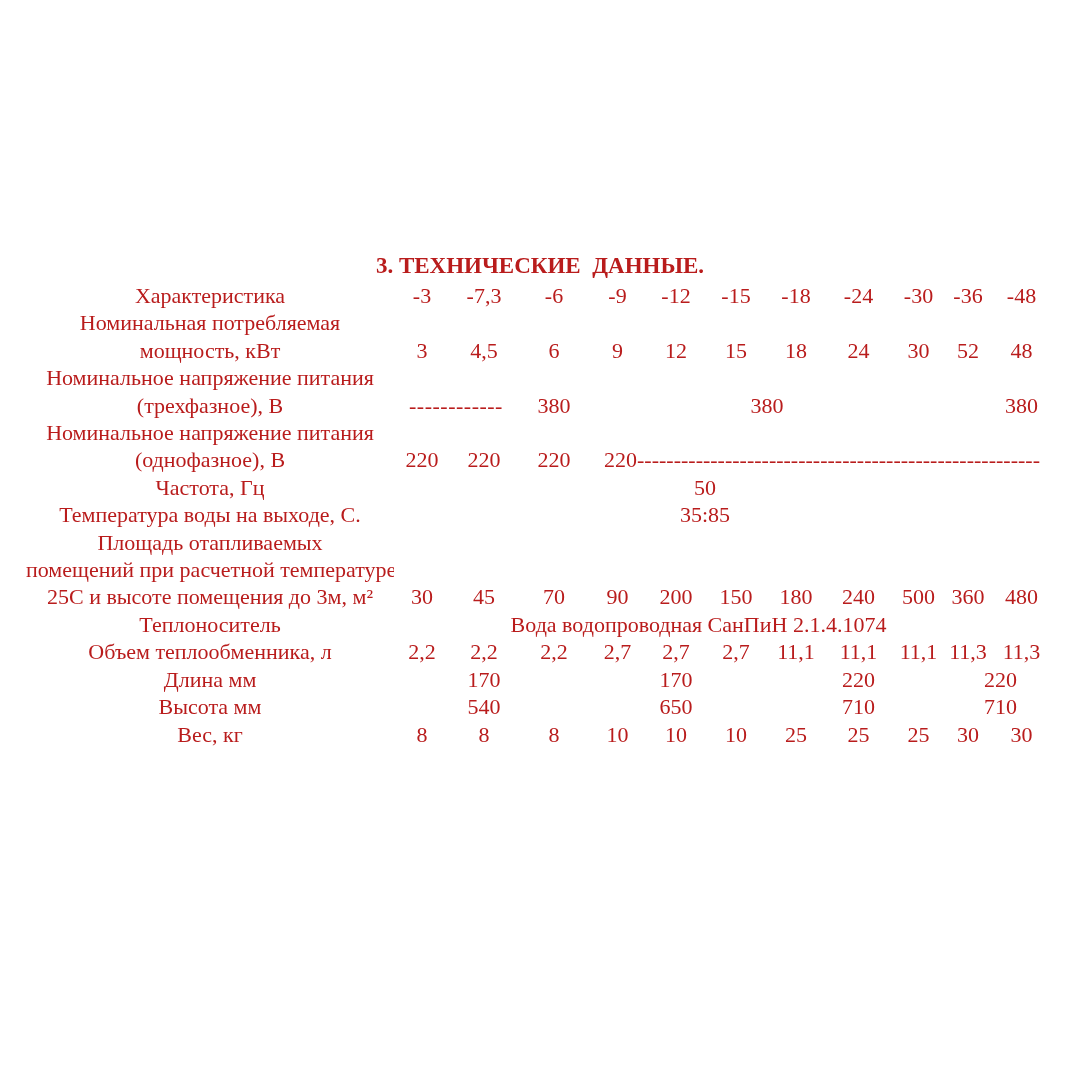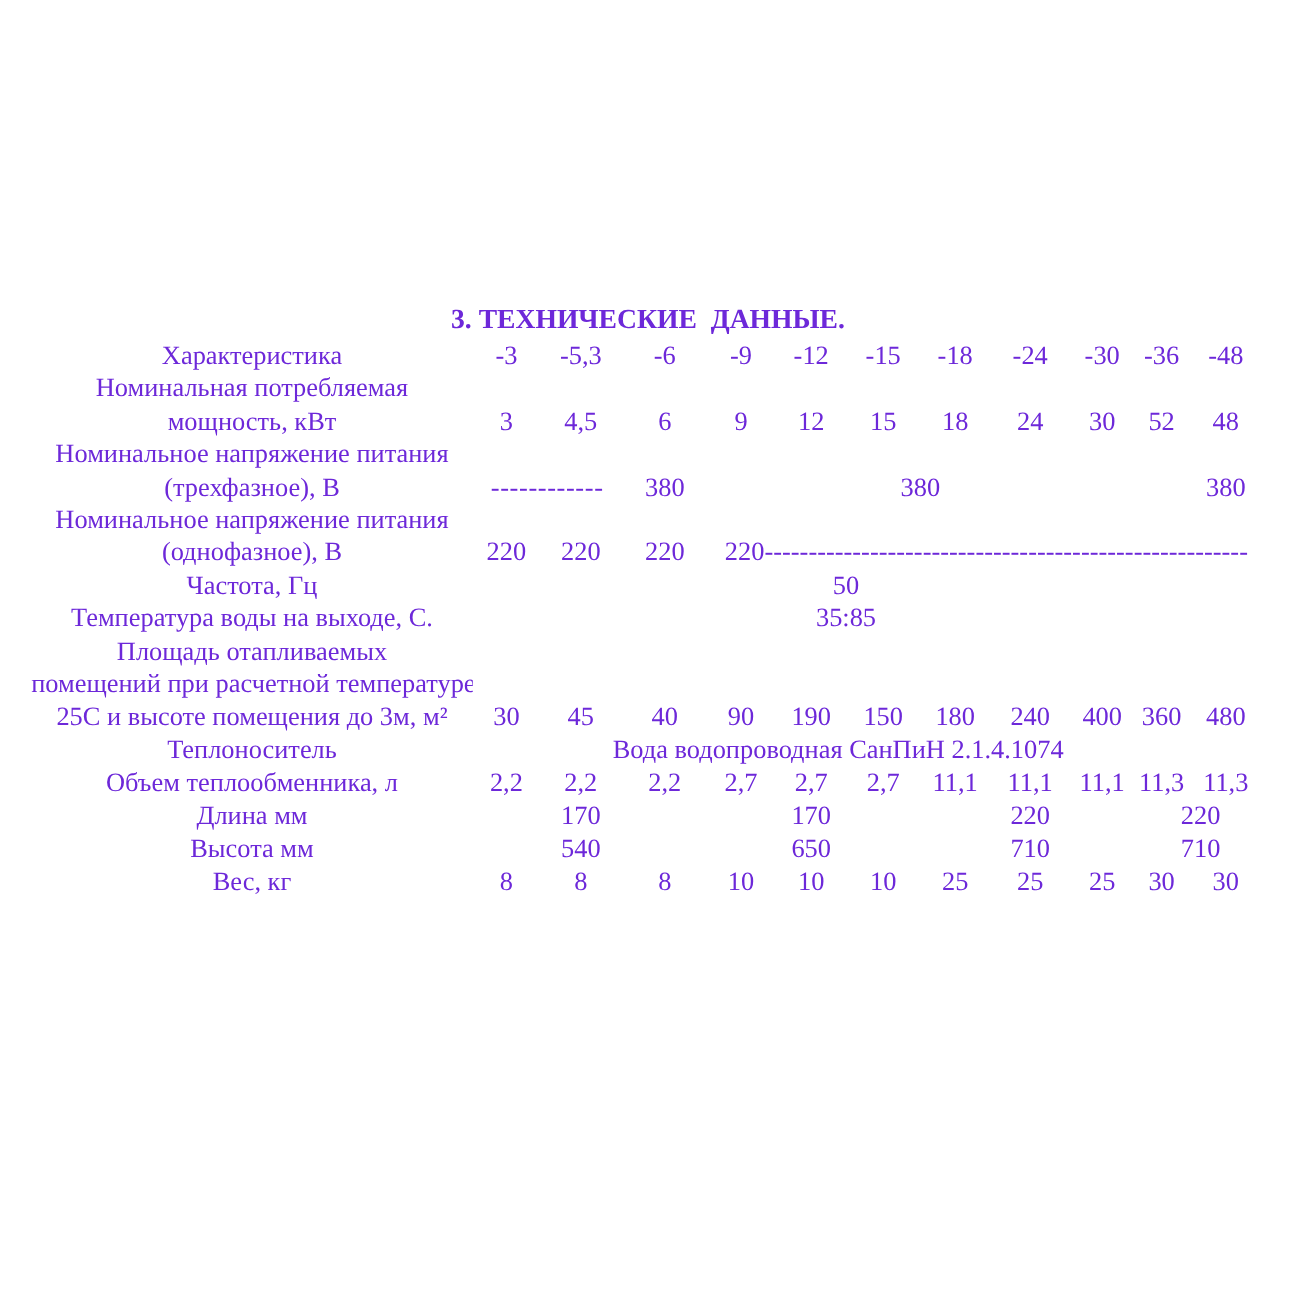--- a/index.html
+++ b/index.html
@@ -2,21 +2,21 @@
 <html><head>
 <meta charset="utf-8">
 <style>
   html, body { margin: 0; padding: 0; background: #ffffff; }
   .page {
     position: relative;
     width: 1080px;
     height: 1080px;
     background: #ffffff;
     font-family: "Liberation Serif", "DejaVu Serif", serif;
-    color: #6d28d9;
+    color: #b91c1c;
     overflow: hidden;
   }
   .doc-title {
     position: absolute;
     top: 253px;
     left: 0;
     width: 100%;
     text-align: center;
     font-size: 23px;
     font-weight: bold;
@@ -63,21 +63,21 @@
       <col style="width:63px">
         <col style="width:57px">
         <col style="width:42px">
         <col style="width:65px">
     </colgroup>
 
     <tbody>
         <tr>
       <td class="lbl">Характеристика</td>
       <td>-3</td>
-      <td>-5,3</td>
+      <td>-7,3</td>
       <td>-6</td>
       <td>-9</td>
       <td>-12</td>
       <td>-15</td>
       <td>-18</td>
       <td>-24</td>
       <td>-30</td>
       <td>-36</td>
       <td>-48</td>
     </tr>
@@ -141,27 +141,27 @@
     </tr>
 
     <tr>
       <td class="lbl">
         <div>Площадь отапливаемых</div>
         <div>помещений при расчетной температуре</div>
         <div>25С и высоте помещения до 3м, м²</div>
       </td>
       <td>30</td>
       <td>45</td>
-      <td>40</td>
+      <td>70</td>
       <td>90</td>
-      <td>190</td>
+      <td>200</td>
       <td>150</td>
       <td>180</td>
       <td>240</td>
-      <td>400</td>
+      <td>500</td>
       <td>360</td>
       <td>480</td>
     </tr>
 
     <tr>
       <td class="lbl">Теплоноситель</td>
       <td></td>
       <td colspan="8">Вода водопроводная СанПиН 2.1.4.1074</td>
       <td colspan="2"></td>
     </tr>

